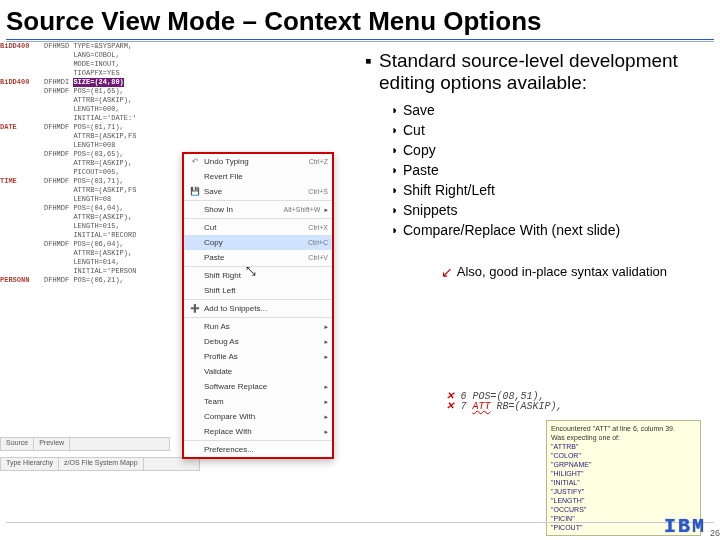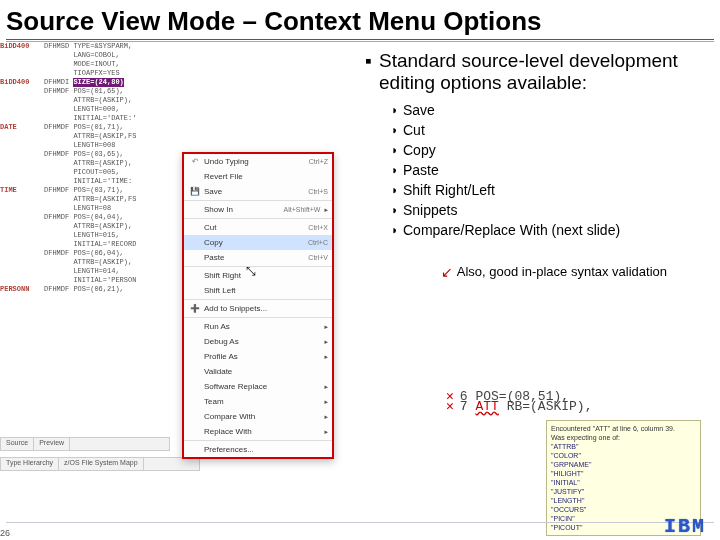--- a/index.html
+++ b/index.html
@@ -33,29 +33,29 @@
   .hd { display:flex; font-size:19px; line-height:22px; color:#000; margin-bottom:6px; }
   .hd-bullet { width:14px; font-weight:bold; }
   .hd-text { flex:1; }
   .sub-list { margin-left:26px; }
   .sub-item { display:flex; font-size:14px; line-height:20px; color:#000; }
   .sub-arrow { width:12px; color:#000; font-size:12px; line-height:20px; }
   .note { font-size:13px; margin-left:76px; margin-top:24px; display:flex; align-items:flex-start; color:#000; }
   .note-arrow { color:#b00; font-size:14px; line-height:16px; margin-right:4px; }
   
   .valid { position:absolute; left:446px; top:350px; width:260px; height:118px; }
-  .valid-src { font-family:"Courier New",monospace; font-size:13px; line-height:10px; color:#444; filter:blur(0.3px); }
+  .valid-src { font-family:"Courier New",monospace; font-size:10px; line-height:10px; color:#444; filter:blur(0.3px);font-style:italic; }
   .valid-src .err { color:#c00; font-weight:bold; margin-right:6px; }
   .valid-src .attr { color:#c00; text-decoration:underline wavy #c00; }
   .valid-tip { position:absolute; left:100px; top:28px; width:155px; background:#ffffe1; border:1px solid #b8b88a; font-size:7px; color:#333; padding:3px 4px; line-height:9px; filter:blur(0.2px); }
   .valid-tip .kw { color:#227; }
   
   .footer { position:absolute; left:0; bottom:0; width:100%; height:22px; }
   .footer-line { position:absolute; left:6px; right:6px; top:4px; height:1px; background:#c9c9d5; }
-  .page-num { position:absolute; left:0; right:0; top:10px; text-align:left; font-size:9px; color:#555; }
+  .page-num { position:absolute; left:0; right:0; top:10px; text-align:right; font-size:9px; color:#555; }
   .ibm { position:absolute; right:14px; bottom:2px; font-family:Liberation Mono, monospace; font-weight:900; letter-spacing:2px; font-size:20px; color:#2a57c9; text-shadow:0 0 1px #2a57c9; }
 </style>
 </head>
 <body>
 
 <div class="title">Source View Mode – Context Menu Options</div>
 <div class="title-rule1"></div>
 <div class="title-rule2"></div>
 
 <div class="content">
@@ -114,24 +114,20 @@
           <div class="src-margin"></div>
           <div class="src-code">DFHMDF POS=(03,65),</div>
         </div>
         <div class="src-row">
           <div class="src-margin"></div>
           <div class="src-code">       ATTRB=(ASKIP),</div>
         </div>
         <div class="src-row">
           <div class="src-margin"></div>
           <div class="src-code">       PICOUT=005,</div>
-        </div>
-        <div class="src-row">
-          <div class="src-margin"></div>
-          <div class="src-code">       INITIAL='TIME:</div>
         </div>
         <div class="src-row">
           <div class="src-margin">TIME</div>
           <div class="src-code">DFHMDF POS=(03,71),</div>
         </div>
         <div class="src-row">
           <div class="src-margin"></div>
           <div class="src-code">       ATTRB=(ASKIP,FS</div>
         </div>
         <div class="src-row">

